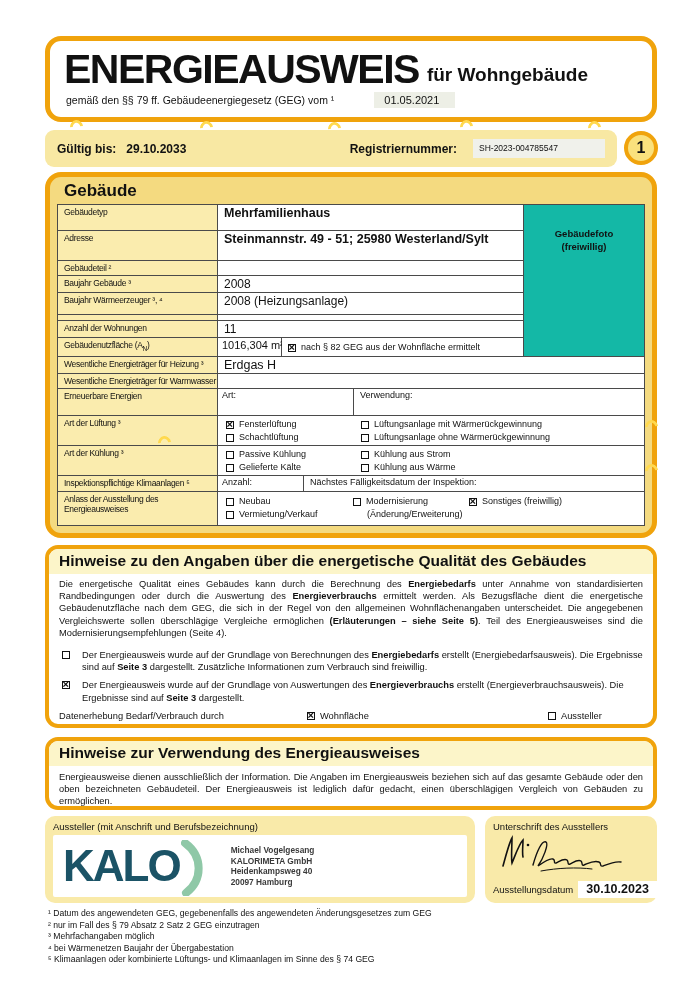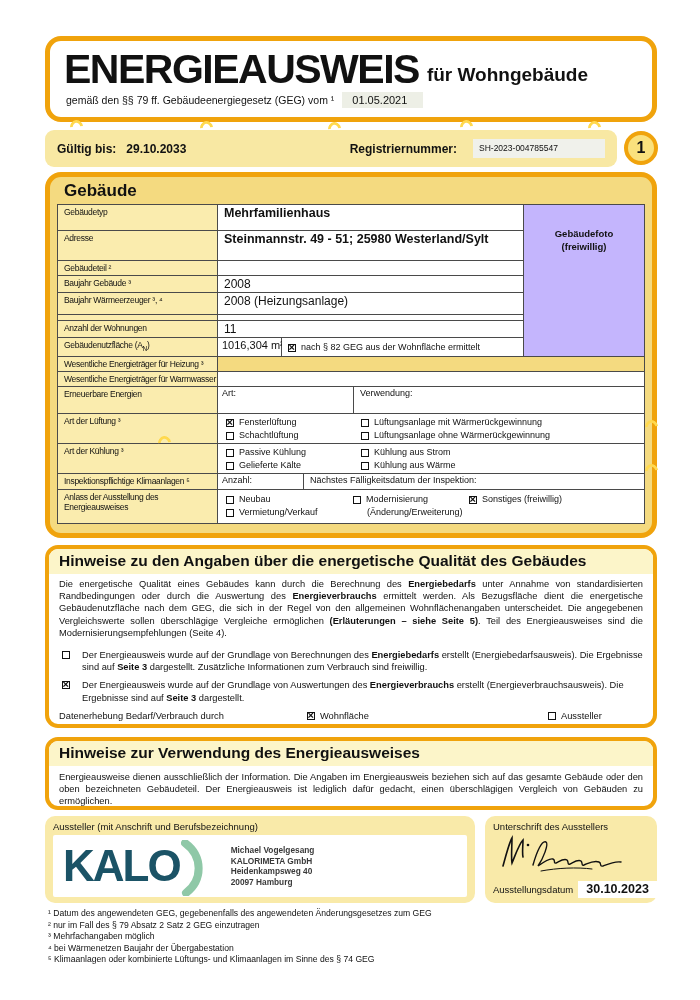--- a/index.html
+++ b/index.html
@@ -20,21 +20,21 @@
   
   .cres { position:absolute; width:13px; height:13px; border:3px solid transparent;
         border-top-color:#FFD94F; border-left-color:#FFD94F; border-radius:50%;
         transform:rotate(40deg); }
 
   
   #header-box { left:45px; top:36px; width:612px; height:86px; padding:6px 14px 4px; }
   .title-row { display:flex; align-items:flex-end; }
   .main-title { font-size:41px; font-weight:bold; letter-spacing:-1.5px; line-height:44px; }
   .sub-title { font-size:19px; font-weight:bold; margin-left:8px; margin-bottom:5px; }
-  .law-row { display:flex; align-items:center; margin-top:1px; margin-left:2px; }
+  .law-row { display:flex; align-items:center; margin-top:1px; margin-left:2px;gap:32px; }
   .law-text { font-size:10.5px; }
   .law-date { background:#EDEFE6; font-size:11px; padding:2px 16px 2px 10px; margin-left:8px; }
 
   
   #valid-bar { left:45px; top:130px; width:572px; height:37px; background:#F8E8A3; border-radius:9px;
         display:flex; align-items:center; padding:0 12px; font-size:12px; font-weight:bold; }
   .valid-value { margin-left:10px; }
   .reg-group { margin-left:auto; display:flex; align-items:center; }
   .reg-box { background:#F0F1EB; width:132px; height:19px; margin-left:16px; font-size:8.5px;
         font-weight:normal; padding:4px 0 0 6px; }
@@ -42,21 +42,21 @@
         border-radius:50%; background:#FAE17D; text-align:center; font-size:16px; font-weight:bold;
         line-height:26px; }
 
   
   #building-box { left:45px; top:172px; width:612px; height:366px; background:#F4DA80;
         padding:3px 7px 7px; }
   .section-head { font-size:17px; font-weight:bold; padding:1px 7px 3px; }
   .tbl { font-size:8.5px; }
   .tbl-top { display:flex; }
   .tbl-left { width:467px; border:1px solid #4a4a4a; }
-  .photo-col { flex:1; border:1px solid #4a4a4a; border-left:none; background:#c4b5fd;
+  .photo-col { flex:1; border:1px solid #4a4a4a; border-left:none; background:#14b8a6;
         text-align:center; padding-top:22px; font-size:9.5px; font-weight:bold; line-height:13px; }
   .r { display:flex; border-bottom:1px solid #4a4a4a; }
   .tbl-left .r:last-child, .tbl-bottom .r:last-child { border-bottom:none; }
   .lblc { width:160px; background:#FAECAE; border-right:1px solid #4a4a4a; padding:2px 3px 2px 6px;
         letter-spacing:-0.3px; flex:none; }
   .nowrap { white-space:nowrap; }
   .valc { flex:1; background:#fff; padding:1px 6px; font-size:12px; }
   .valc.big { font-size:12.5px; font-weight:bold; }
   .r-type  { min-height:26px; } .r-addr { min-height:30px; } .r-part { min-height:15px; }
   .r-yb    { min-height:15px; } .r-yh  { min-height:22px; } .r-sp   { min-height:6px; }
@@ -183,20 +183,21 @@
         </div>
       </div>
       <div class="photo-col">
         <div>Gebäudefoto</div>
         <div>(freiwillig)</div>
       </div>
     </div>
     <div class="tbl-bottom">
       <div class="r r-heiz">
         <div class="lblc nowrap">Wesentliche Energieträger für Heizung ³</div>
+        <div class="valc" style="font-size:12.5px;">Erdgas H</div>
       </div>
       <div class="r r-ww">
         <div class="lblc nowrap">Wesentliche Energieträger für Warmwasser ³</div>
         <div class="valc"></div>
       </div>
       <div class="r r-ern">
         <div class="lblc">Erneuerbare Energien</div>
         <div class="subcell hint9" style="width:136px;">Art:</div>
         <div class="valc hint9">Verwendung:</div>
       </div>

